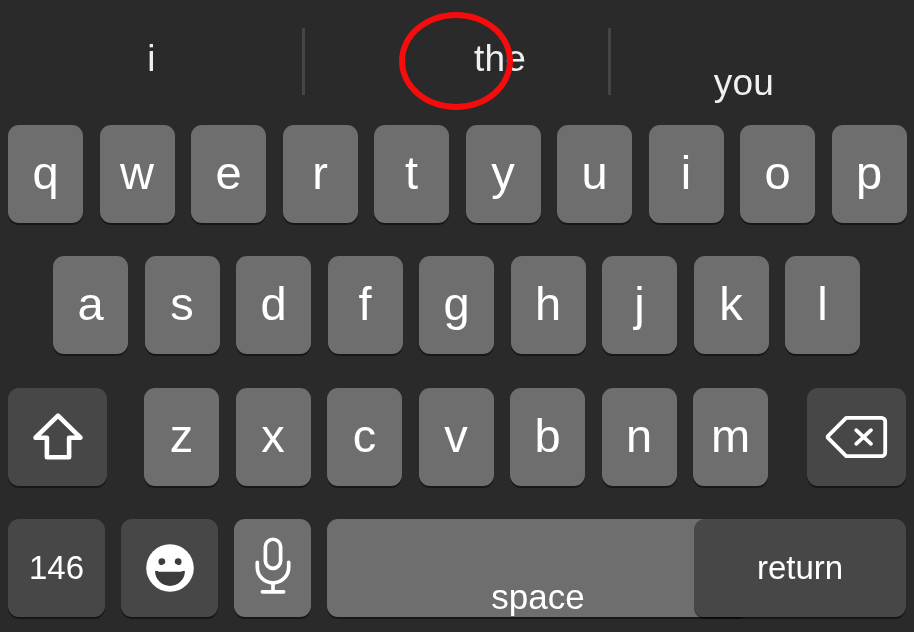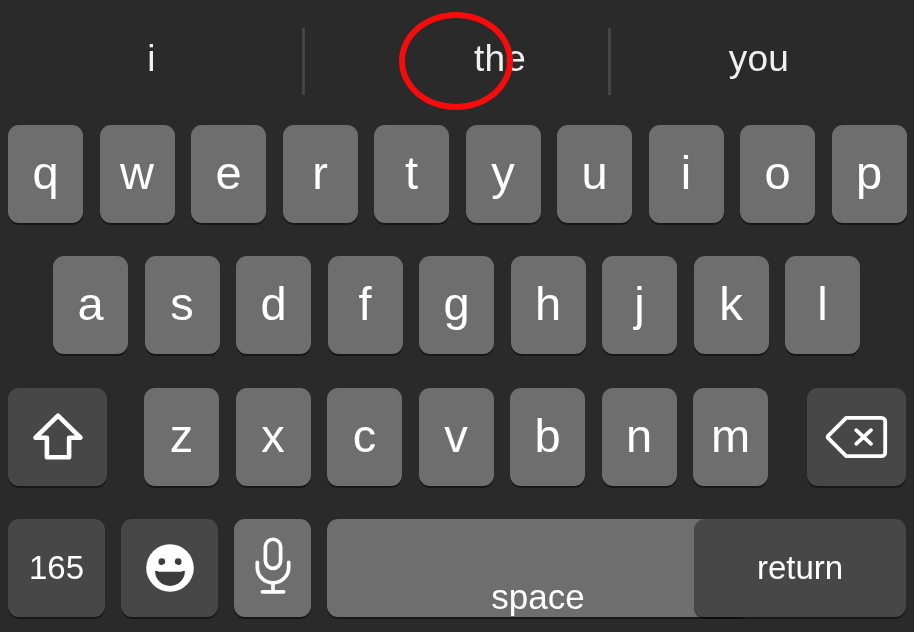--- a/index.html
+++ b/index.html
@@ -33,21 +33,21 @@
     display: flex;
     align-items: center;
     justify-content: center;
     color: #f0f0f0;
     font-size: 37px;
     font-weight: 400;
     letter-spacing: 0.2px;
   }
   #sug-0 { left: 0px;   width: 303px; }
   #sug-1 { left: 303px; width: 306px; margin-left: 44px; }
-  #sug-2 { left: 635px; width: 248px; }
+  #sug-2 { left: 620px; width: 248px; margin-top: 24px; }
 
   .sug-divider {
     position: absolute;
     top: 28px;
     width: 3px;
     height: 67px;
     background: #454545;
   }
   #div-0 { left: 302px; }
   #div-1 { left: 608px; }
@@ -221,21 +221,21 @@
       </div>
       <div class="key special" style="left: 807px; top: 270px; width: 99px; height: 98px;">
         <span>
           <svg width="64" height="50" viewBox="0 0 32 24" fill="none" stroke="#ffffff" stroke-width="1.9" stroke-linejoin="round" stroke-linecap="round">
             <path d="M10.6 2.4 H28.2 a1.9 1.9 0 0 1 1.9 1.9 V19.7 a1.9 1.9 0 0 1 -1.9 1.9 H10.6 L1.6 12.6 a0.9 0.9 0 0 1 0 -1.2 Z"></path>
             <path d="M15.6 8.6 L23.0 15.4 M23.0 8.6 L15.6 15.4"></path>
           </svg>
         </span>
       </div>
       <div class="key special fnlabel" style="left: 8px; top: 401px; width: 97px; height: 98px;">
-        <span>165</span>
+        <span>146</span>
       </div>
       <div class="key special" style="left: 121px; top: 401px; width: 97px; height: 98px;">
         <span>
           <svg width="56" height="56" viewBox="0 0 24 24">
             <circle cx="12" cy="12" r="10.2" fill="#ffffff"></circle>
             <circle cx="8.5" cy="9.3" r="1.45" fill="#3c3c3c"></circle>
             <circle cx="15.5" cy="9.3" r="1.45" fill="#3c3c3c"></circle>
             <path d="M5.6 13.3 H18.4 A6.4 6.4 0 0 1 5.6 13.3 Z" fill="#3c3c3c"></path>
             <path d="M6.9 13.6 H17.1 A5.1 4.0 0 0 0 6.9 13.6 Z" fill="#ffffff"></path>
           </svg>

